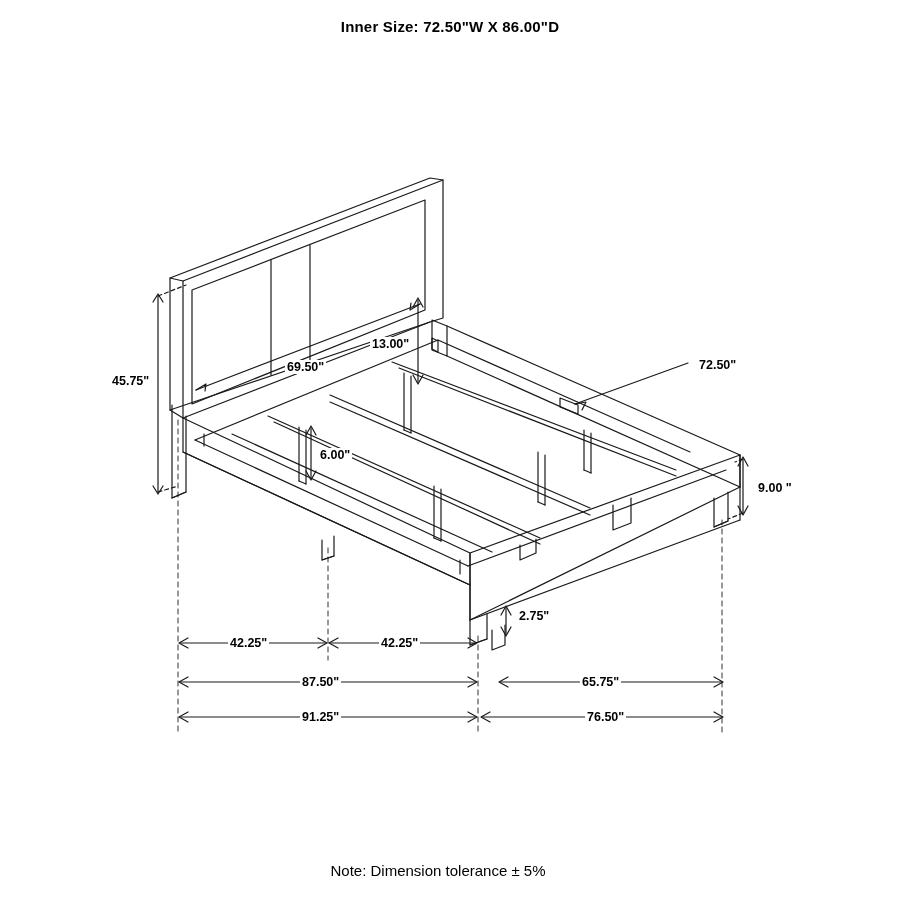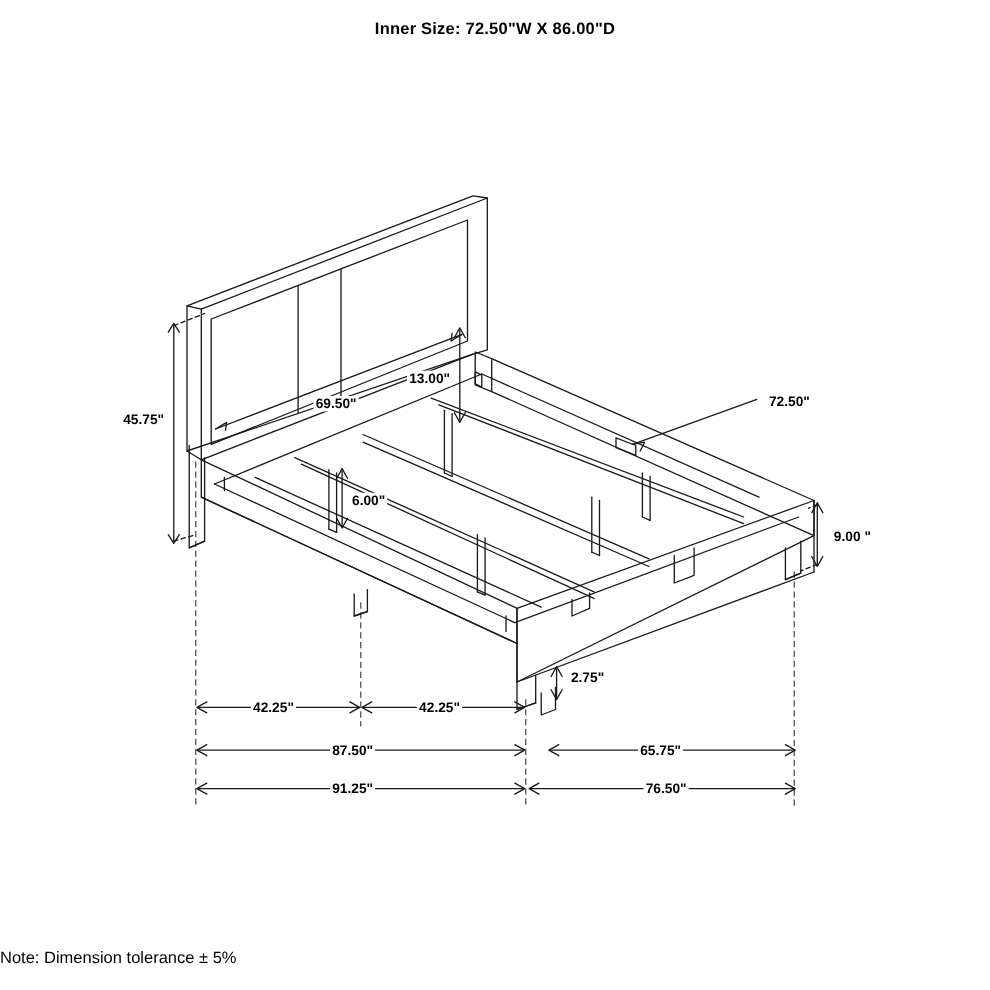--- a/index.html
+++ b/index.html
@@ -28,20 +28,21 @@
     text-align: center;
     font-size: 15px;
     font-weight: bold;
     letter-spacing: 0.2px;
   }
   .note {
     position: absolute;
     top: 862px;
     left: 0;
     width: 876px;
+    text-align: center;
     font-size: 15px;
     font-weight: normal;
   }
   svg#drawing {
     position: absolute;
     top: 0;
     left: 0;
   }
   .dimlabel {
     position: absolute;

